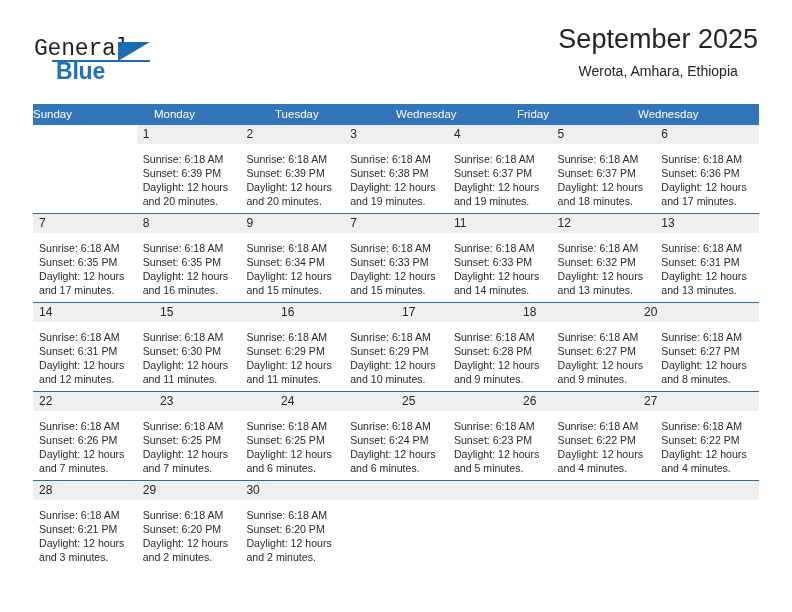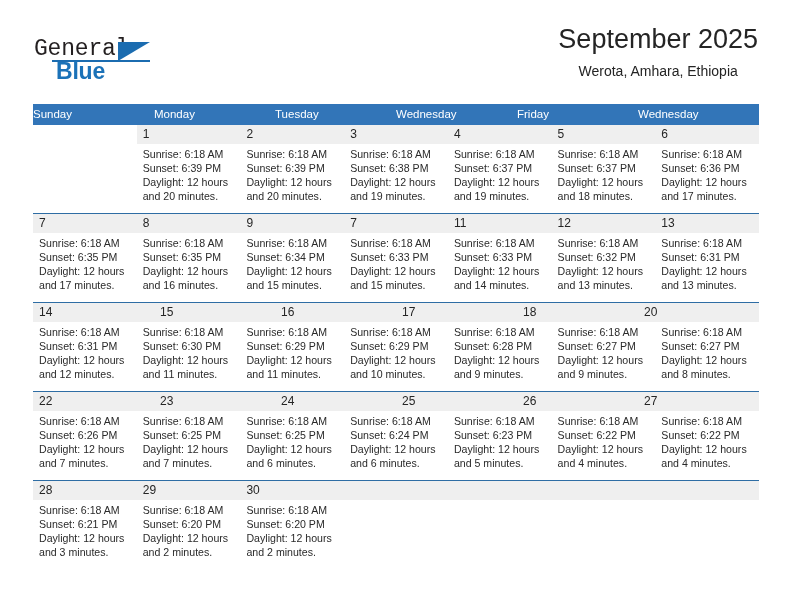--- a/index.html
+++ b/index.html
@@ -140,20 +140,21 @@
   }
   .daycell-num.empty {
     background: #ffffff;
   }
 
   .week-bodyrow {
     display: flex;
     width: 100%;
     background: #ffffff;
     height: 69px;
+    align-items: center;
   }
   .daycell-body {
     flex: 1 1 0;
     box-sizing: border-box;
     padding: 3px 6px 0 6px;
     font-size: 10.6px;
     line-height: 14.1px;
     color: #2a2a2a;
   }
   .daycell-body div {

